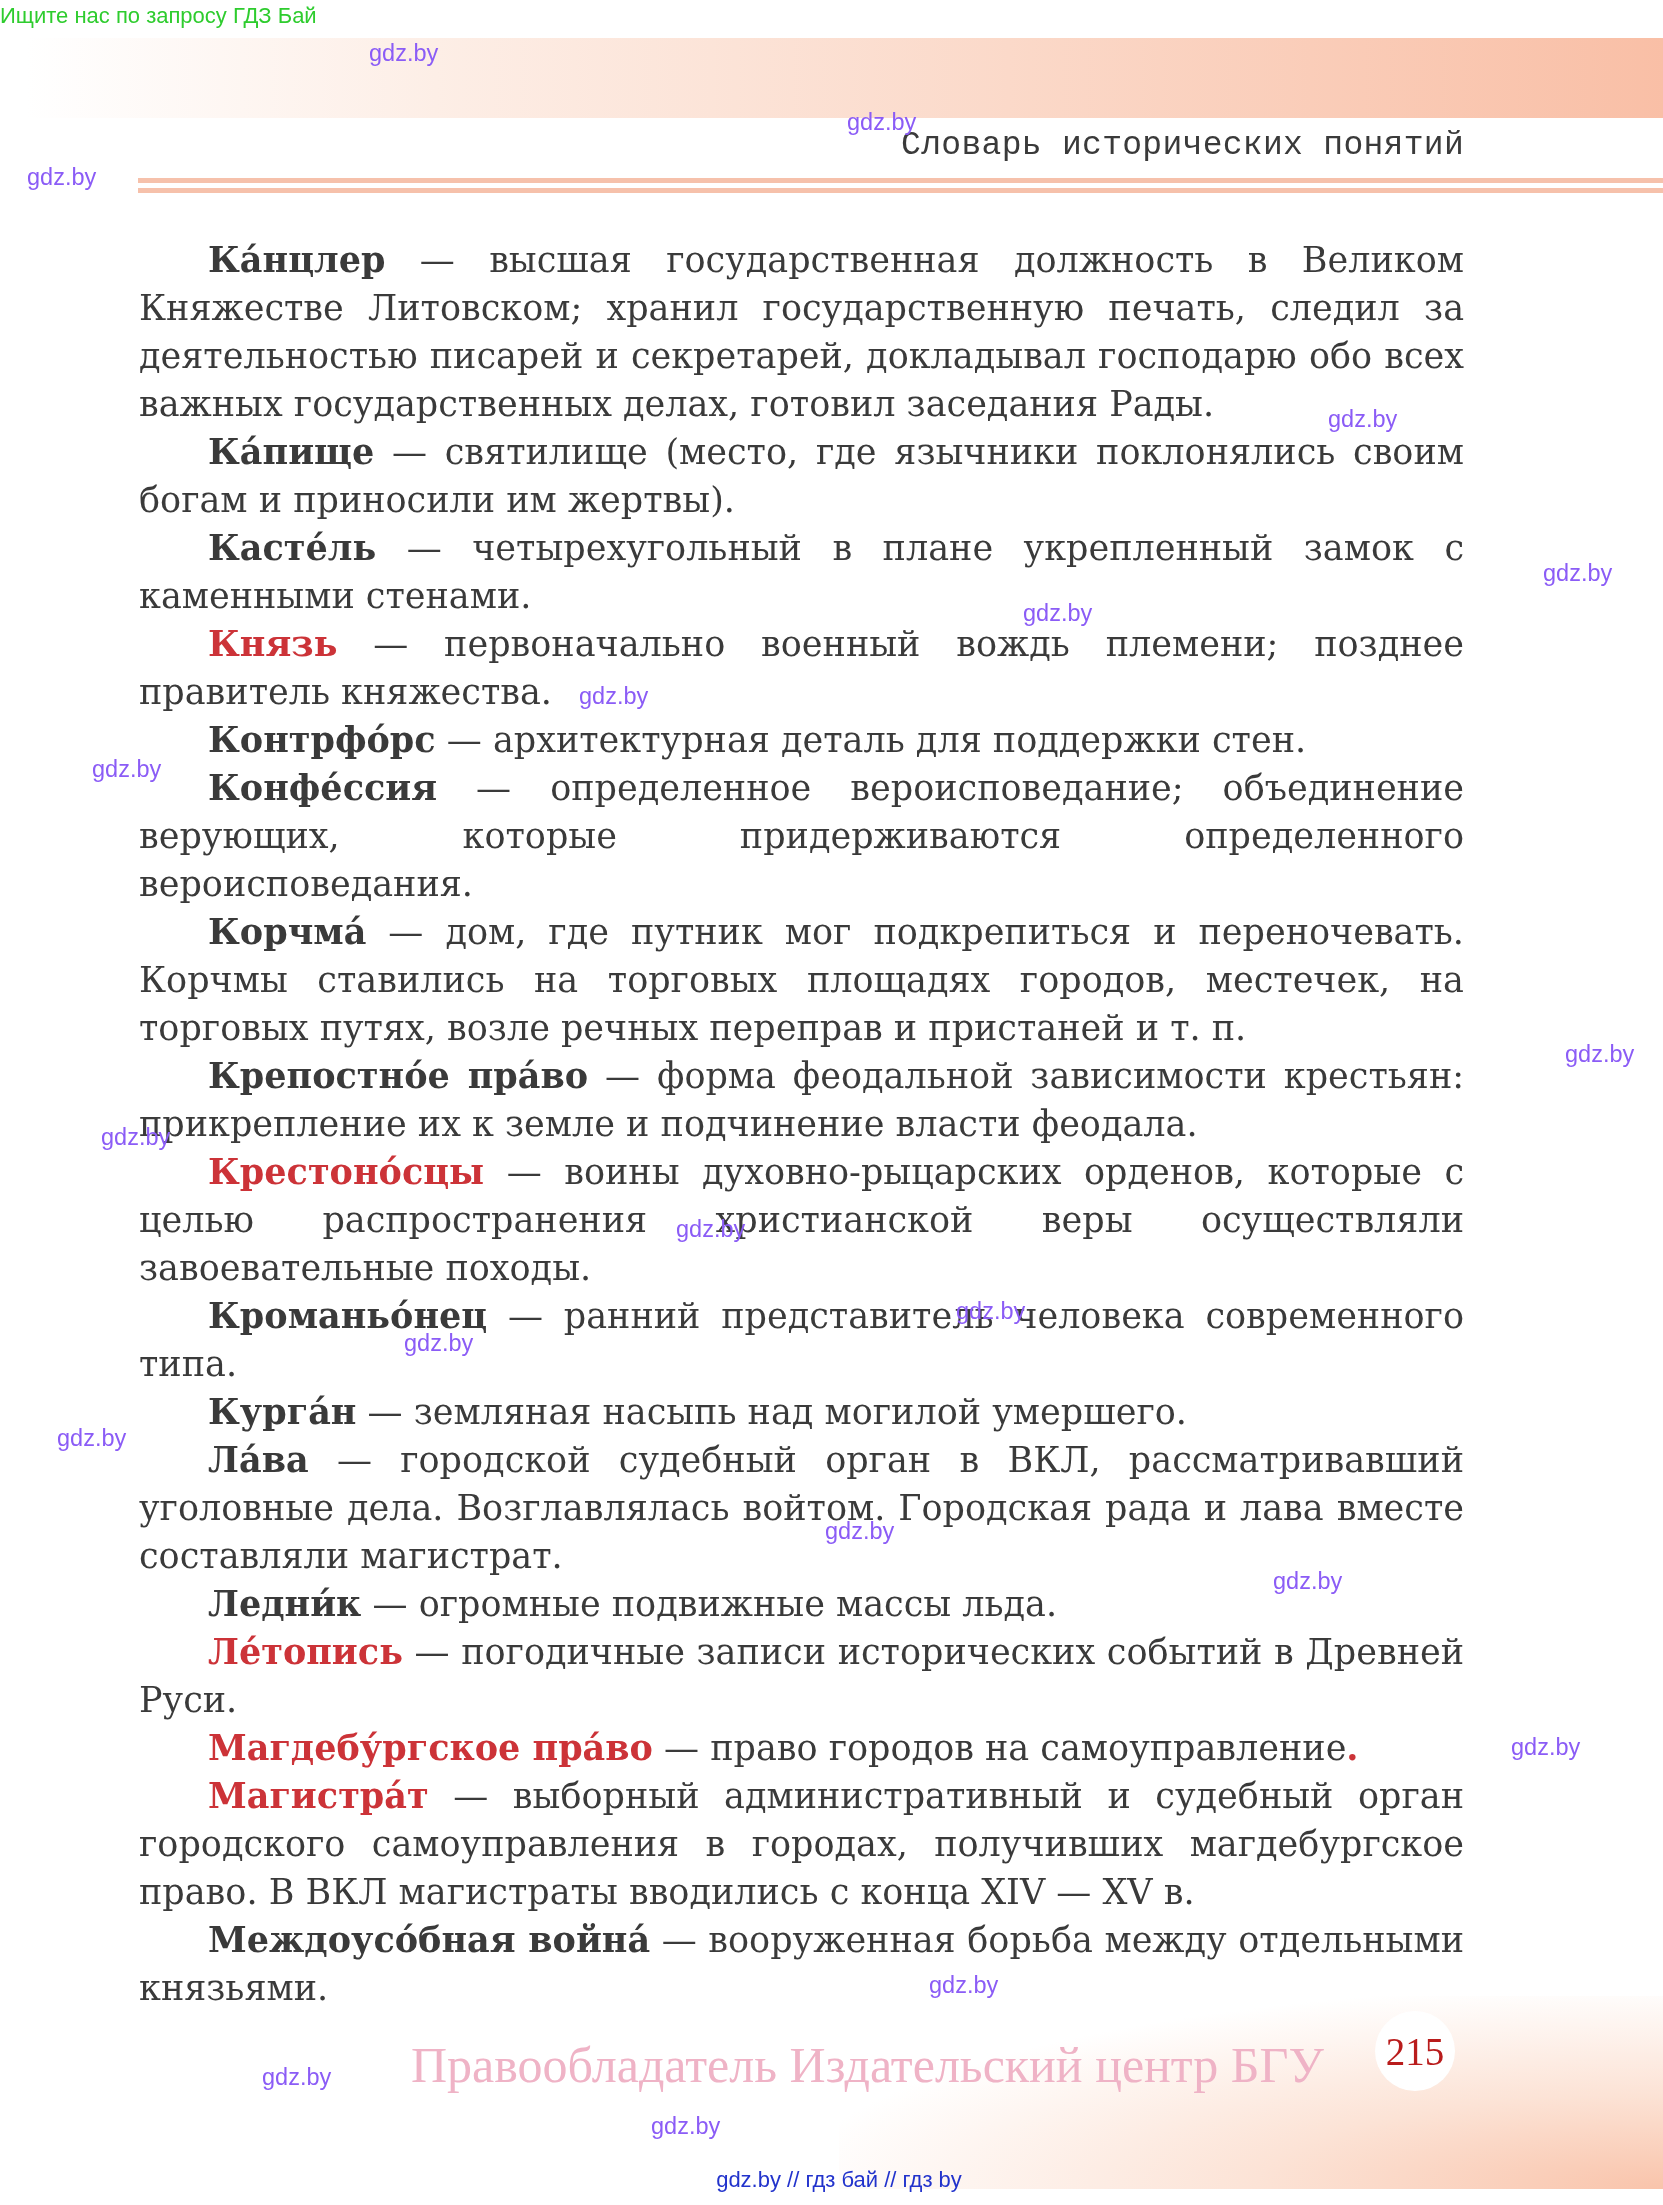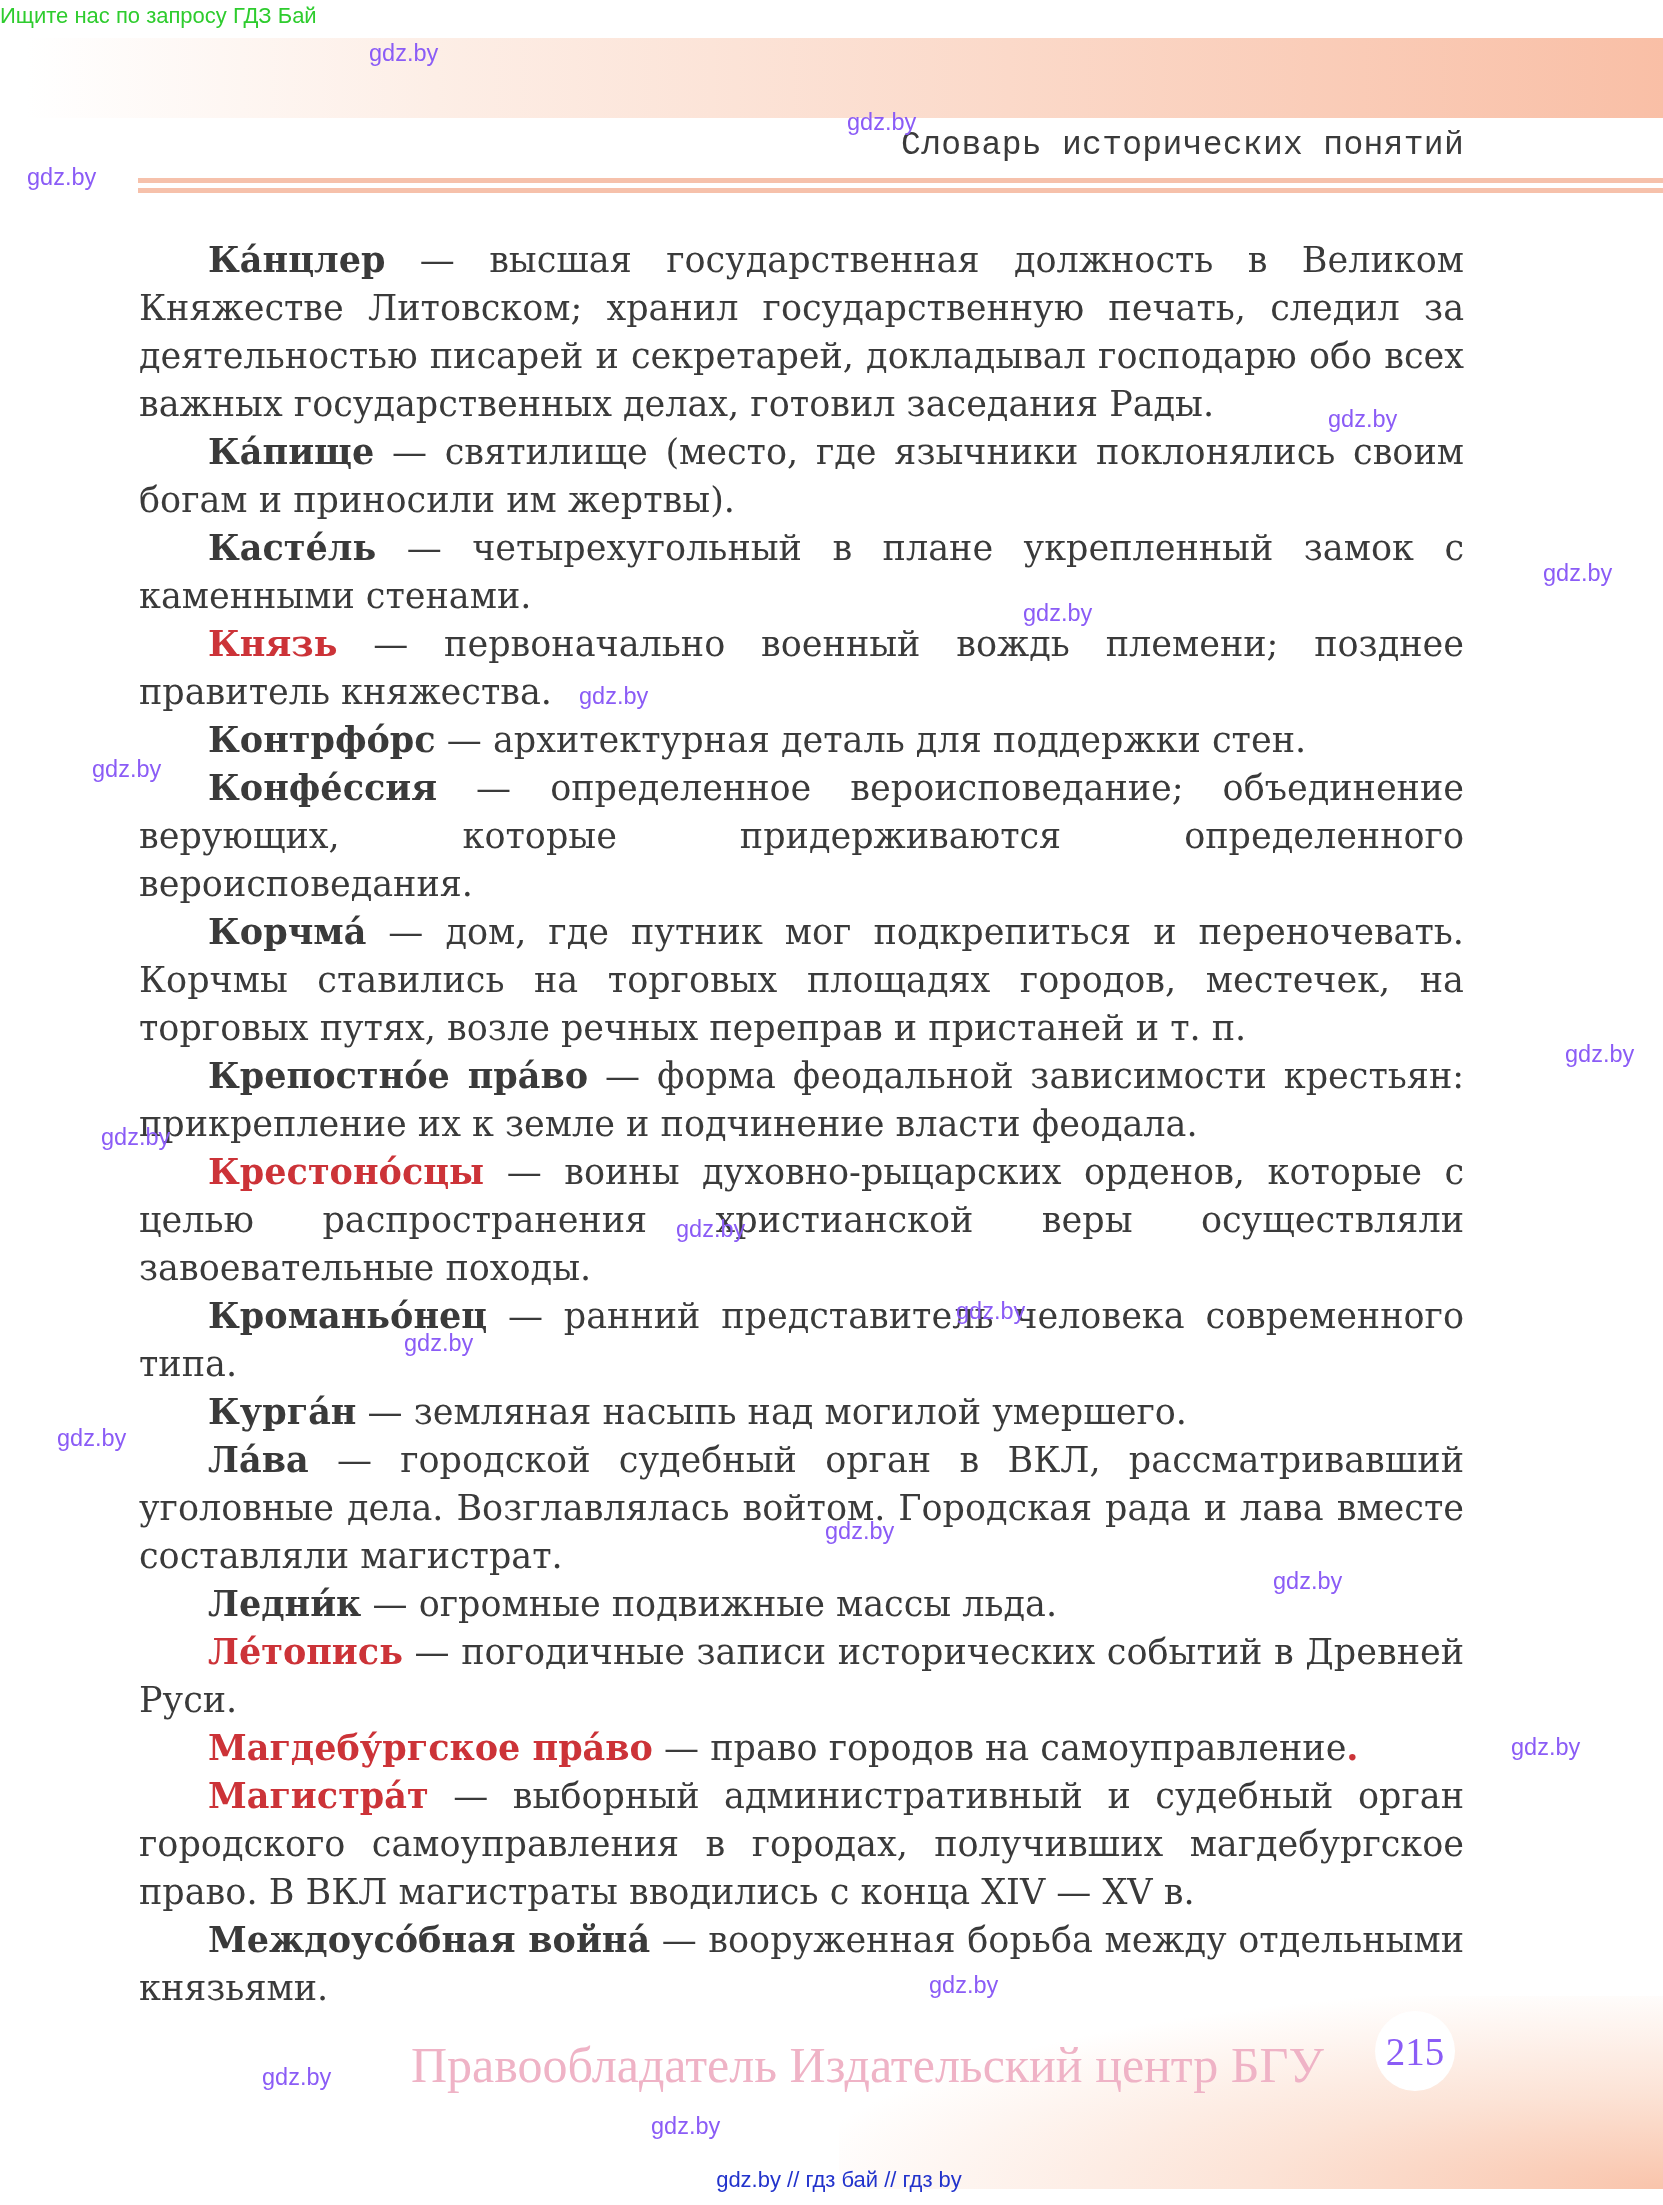--- a/index.html
+++ b/index.html
@@ -45,21 +45,21 @@
   }
   .copyright {
     position: absolute; top: 2036px; left: 404px;
     font-family: Liberation Serif, serif; font-size: 50px; color: #efb3c6; margin-left: 7px;
   }
   .page-num-circle {
     position: absolute; left: 1375px; top: 2011px; width: 80px; height: 80px;
     border-radius: 50%; background: #ffffff;
     display: flex; align-items: center; justify-content: center;
   }
-  .page-num { font-family: "Liberation Serif", serif; font-size: 39px; color: #8b5cf6; text-align: center; }
+  .page-num { font-family: "Liberation Serif", serif; font-size: 39px; color: #b91c1c; text-align: center; }
   .bottom-links {
     position: absolute; top: 2167px; left: 7px; width: 1664px; text-align: center;
     font-family: "Liberation Sans", sans-serif; font-size: 22px; color: #2233cc;
   }
 </style>
 </head>
 <body>
 
 <div class="top-notice">Ищите нас по запросу ГДЗ Бай</div>
 

